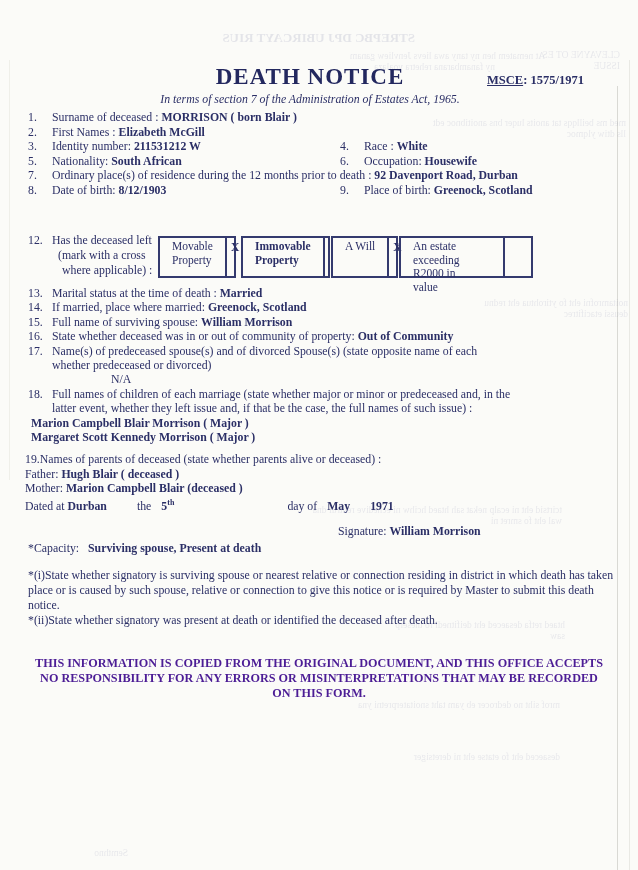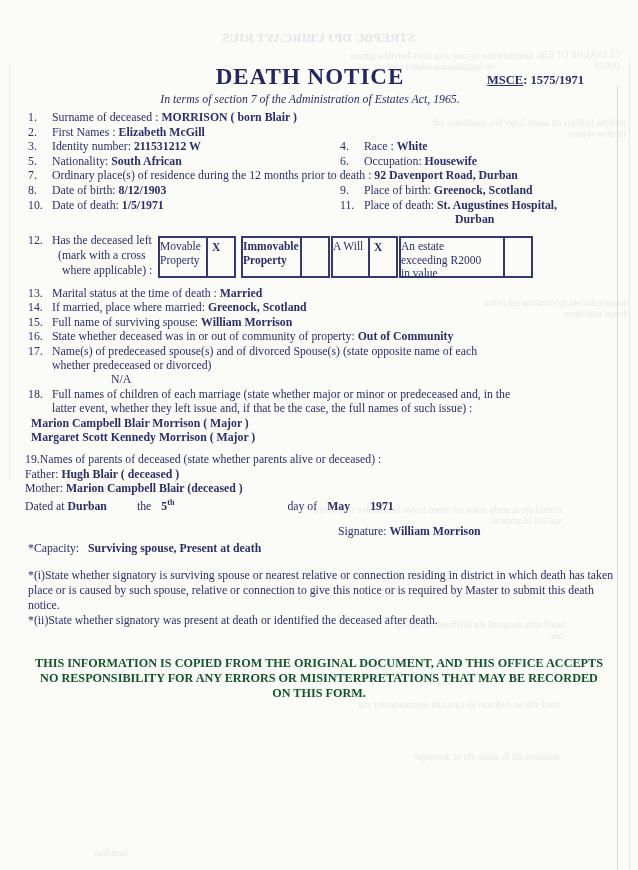--- a/index.html
+++ b/index.html
@@ -35,21 +35,21 @@
   .col2{position:absolute;left:312px;top:0;white-space:nowrap;}
   .row-tall{min-height:29px;}
   .wrap2{margin-left:115px;font-weight:bold;}
 
   
   .item12{position:absolute;top:233px;left:28px;right:18px;font-size:11.8px;line-height:14.8px;}
   .i12label div:nth-child(2){margin-left:30px;}
   .i12label div:nth-child(3){margin-left:34px;}
   .boxes{position:absolute;top:3px;left:0;width:590px;height:44px;}
   .cbox{position:absolute;display:flex;border:2px solid #343a6e;height:38px;background:transparent;}
-  .cbox .lab{padding:2px 0;font-size:11.5px;line-height:13.5px;border-radius:17px;}
+  .cbox .lab{padding:2px 12px;font-size:11.5px;line-height:13.5px;border-radius:17px;}
   .cbox .mark{border-left:2px solid #343a6e;width:22px;flex:0 0 auto;
     font-weight:bold;padding:2px 0 0 4px;font-size:11.5px;}
   .bx0{left:130px;width:74px;}
   .bx1{left:213px;width:85px;}
   .bx2{left:303px;width:63px;}
   .bx3{left:371px;width:130px;gap:12px;}
   .bx0 .lab{width:46px;} .bx1 .lab{width:59px;font-weight:bold;} .bx2 .lab{width:37px;white-space:nowrap;} .bx3 .lab{width:104px;}
 
   
   .midblock{position:absolute;top:286px;left:28px;right:18px;font-size:11.8px;line-height:14.4px;}
@@ -71,21 +71,21 @@
   .sigline{margin-left:310px;}
   .capline{margin-top:2px;}
   .capline .val{margin-left:6px;}
 
   
   .footnotes{position:absolute;top:568px;left:28px;right:22px;font-size:11.8px;line-height:14.8px;}
   .footnotes .fn2{margin-top:1px;}
 
   
   .disclaimer{position:absolute;top:656px;left:30px;right:30px;text-align:center;
-    font-weight:bold;font-size:12.2px;line-height:14.8px;color:#14532d;}
+    font-weight:bold;font-size:12.2px;line-height:14.8px;color:#4c1d95;}
 
   
   .ghost{position:absolute;transform:scaleX(-1);color:#4a4e86;opacity:0.11;
     filter:blur(0.5px);font-size:9.5px;line-height:11px;pointer-events:none;}
   .g1{top:32px;left:150px;width:265px;font-size:13px;font-weight:bold;opacity:0.13;}
   .g2{top:51px;left:245px;width:300px;}
   .g3{top:62px;left:280px;width:215px;}
   .g4{top:50px;left:520px;width:100px;}
   .g5{top:118px;left:428px;width:198px;}
   .g6{top:298px;left:478px;width:150px;}
@@ -143,27 +143,20 @@
     </div>
     <div class="row">
       <span class="num">7.</span><span>Ordinary place(s) of residence during the 12 months prior to death : </span><b>92 Davenport Road, Durban</b>
     </div>
     <div class="row">
       <span class="num">8.</span><span>Date of birth: </span><b>8/12/1903</b>
       <span class="col2">
         <span class="num">9.</span><span>Place of birth: </span><b>Greenock, Scotland</b>
       </span>
     </div>
-    <div class="row row-tall">
-      <span class="num">10.</span><span>Date of death: </span><b>1/5/1971</b>
-      <span class="col2">
-        <span class="num">11.</span><span>Place of death: </span><b>St. Augustines Hospital,</b>
-        <div class="wrap2">Durban</div>
-      </span>
-    </div>
   </div>
 
   <div class="item12">
     <div class="i12label">
       <div><span class="num">12.</span><span>Has the deceased left</span></div>
       <div>(mark with a cross</div>
       <div>where applicable) :</div>
     </div>
     <div class="boxes">
       <div class="cbox bx0">

